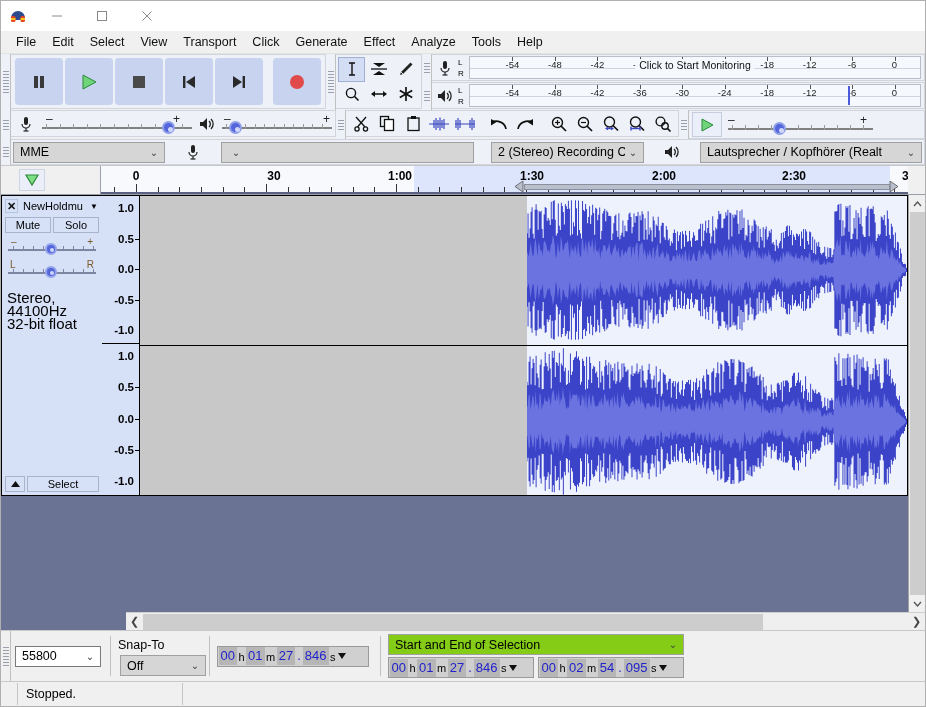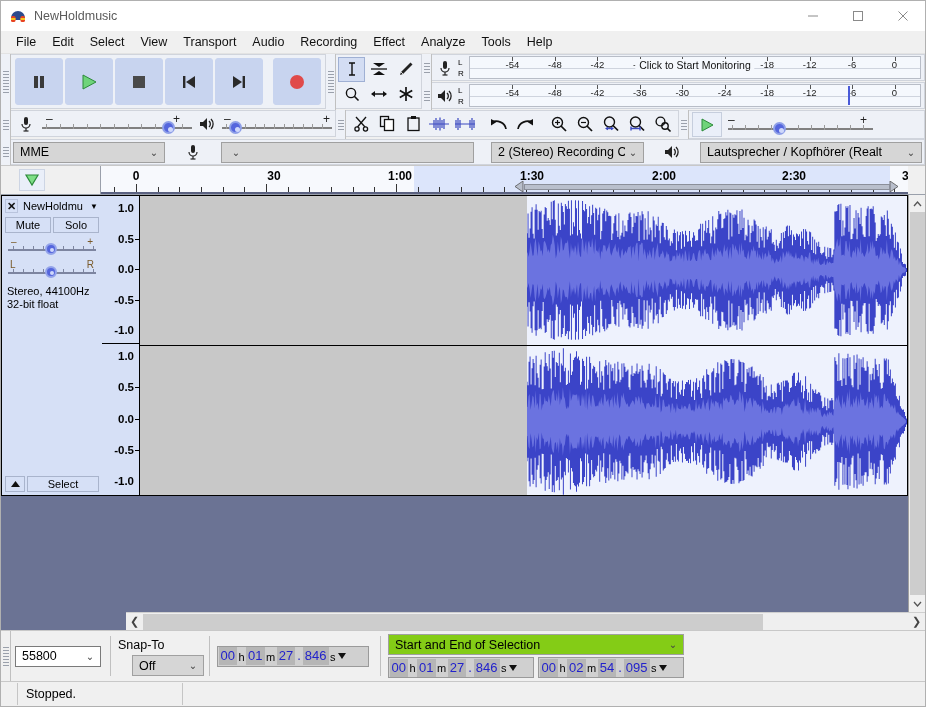--- a/index.html
+++ b/index.html
@@ -182,21 +182,21 @@
   .ms-row { display:flex; gap:2px; margin-top:3px; }
   .ms-btn { flex:1; height:16px; border:1px solid #a9b4cc; background:#d6e0f6;
     display:flex; align-items:center; justify-content:center; font-size:11px; color:#000;}
   .tslider { position:relative; height:18px; margin-top:5px; }
   .tslider .tr { position:absolute; left:3px; right:3px; top:11px; height:2px; background:#7d85a0; }
   .tslider .tk { position:absolute; top:8px; width:1px; height:5px; background:#7d85a0; }
   .tslider .th { position:absolute; top:5px; width:12px; height:12px; border-radius:50%;
      background:#5566dd; border:2px solid #93a3ea; }
   .tslider .th::after{content:'';position:absolute;left:3px;top:3px;width:4px;height:4px;background:#cfd8fb;border-radius:50%;}
   .tslider .lab { position:absolute; top:-2px; font-size:10px; color:#7a5a2a; }
-  .tinfo { font-size:11px; color:#000; margin-top:6px; line-height:13px; padding-left:2px;}
+  .tinfo { font-size:15px; color:#000; margin-top:12px; line-height:13px; padding-left:2px;}
   .tcp-bottom { position:absolute; left:3px; right:3px; bottom:3px; display:flex; gap:2px; }
   .tri-btn { width:20px; height:16px; border:1px solid #a9b4cc; background:#d6e0f6;
     display:flex;align-items:center;justify-content:center;}
   .sel-btn { flex:1; height:16px; border:1px solid #a9b4cc; background:#d6e0f6;
     display:flex; align-items:center; justify-content:center; font-size:11px;}
 
   .vruler { width: 38px; background:#d6e0f6; position:relative; border-right:1px solid #000;}
   .vr-lbl { position:absolute; right:5px; font-size:11.5px; font-weight:bold; color:#000;
      transform:translateY(-50%); }
   .vr-dash { position:absolute; right:0px; width:4px; height:1px; background:#000; }
@@ -250,21 +250,20 @@
   <div class="titlebar">
     <div class="title-icon">
       <svg width="18" height="18" viewBox="0 0 18 18">
         <path d="M2 11 A7 7 0 0 1 16 11 L16 13 L2 13 Z" fill="#2c4a8c"></path>
         <rect x="2" y="9" width="4.5" height="6" rx="1.6" fill="#e8421f"></rect>
         <rect x="11.5" y="9" width="4.5" height="6" rx="1.6" fill="#e8421f"></rect>
         <rect x="2" y="11" width="4.5" height="2" fill="#f6c521"></rect>
         <rect x="11.5" y="11" width="4.5" height="2" fill="#f6c521"></rect>
       </svg>
     </div>
-    <div class="title-text">NewHoldmusic</div>
     <div class="win-btns">
       <div class="win-btn">
         <svg width="12" height="12" viewBox="0 0 12 12">
             <line x1="1" y1="6" x2="11" y2="6" stroke="#8a8a8a" stroke-width="1"></line>
           </svg>
       </div>
       <div class="win-btn">
         <svg width="12" height="12" viewBox="0 0 12 12">
             <rect x="1.5" y="1.5" width="9" height="9" fill="none" stroke="#8a8a8a" stroke-width="1"></rect>
           </svg>
@@ -277,22 +276,22 @@
       </div>
     </div>
   </div>
 
   <div class="menubar">
     <div class="menu-item">File</div>
     <div class="menu-item">Edit</div>
     <div class="menu-item">Select</div>
     <div class="menu-item">View</div>
     <div class="menu-item">Transport</div>
-    <div class="menu-item">Audio</div>
-    <div class="menu-item">Recording</div>
+    <div class="menu-item">Click</div>
+    <div class="menu-item">Generate</div>
     <div class="menu-item">Effect</div>
     <div class="menu-item">Analyze</div>
     <div class="menu-item">Tools</div>
     <div class="menu-item">Help</div>
   </div>
 
   <div class="toolbar-dock">
 
     <div class="tb-row">
 
@@ -964,21 +963,21 @@
         <div class="field-col" style="width:92px">
           <div class="combo" style="background:#fff;border:1px solid #7a7a7a;width:86px;margin-left:2px">
             <span class="cval">55800</span>
             <span class="carrow">⌄</span>
           </div>
         </div>
         <div class="sep-v"></div>
 
         <div class="field-col" style="width:88px">
           <div class="field-lbl">Snap-To</div>
-          <div class="combo" style="width:72px;margin-left:16px">
+          <div class="combo" style="width:86px;margin-left:4px">
             <span class="cval">Off</span>
             <span class="carrow">⌄</span>
           </div>
         </div>
         <div class="sep-v"></div>
 
         <div class="field-col" style="width:160px">
           <div class="digits" style="margin-left:2px;width:152px">
             <span class="dg">00</span>
             <span class="du">h</span>

